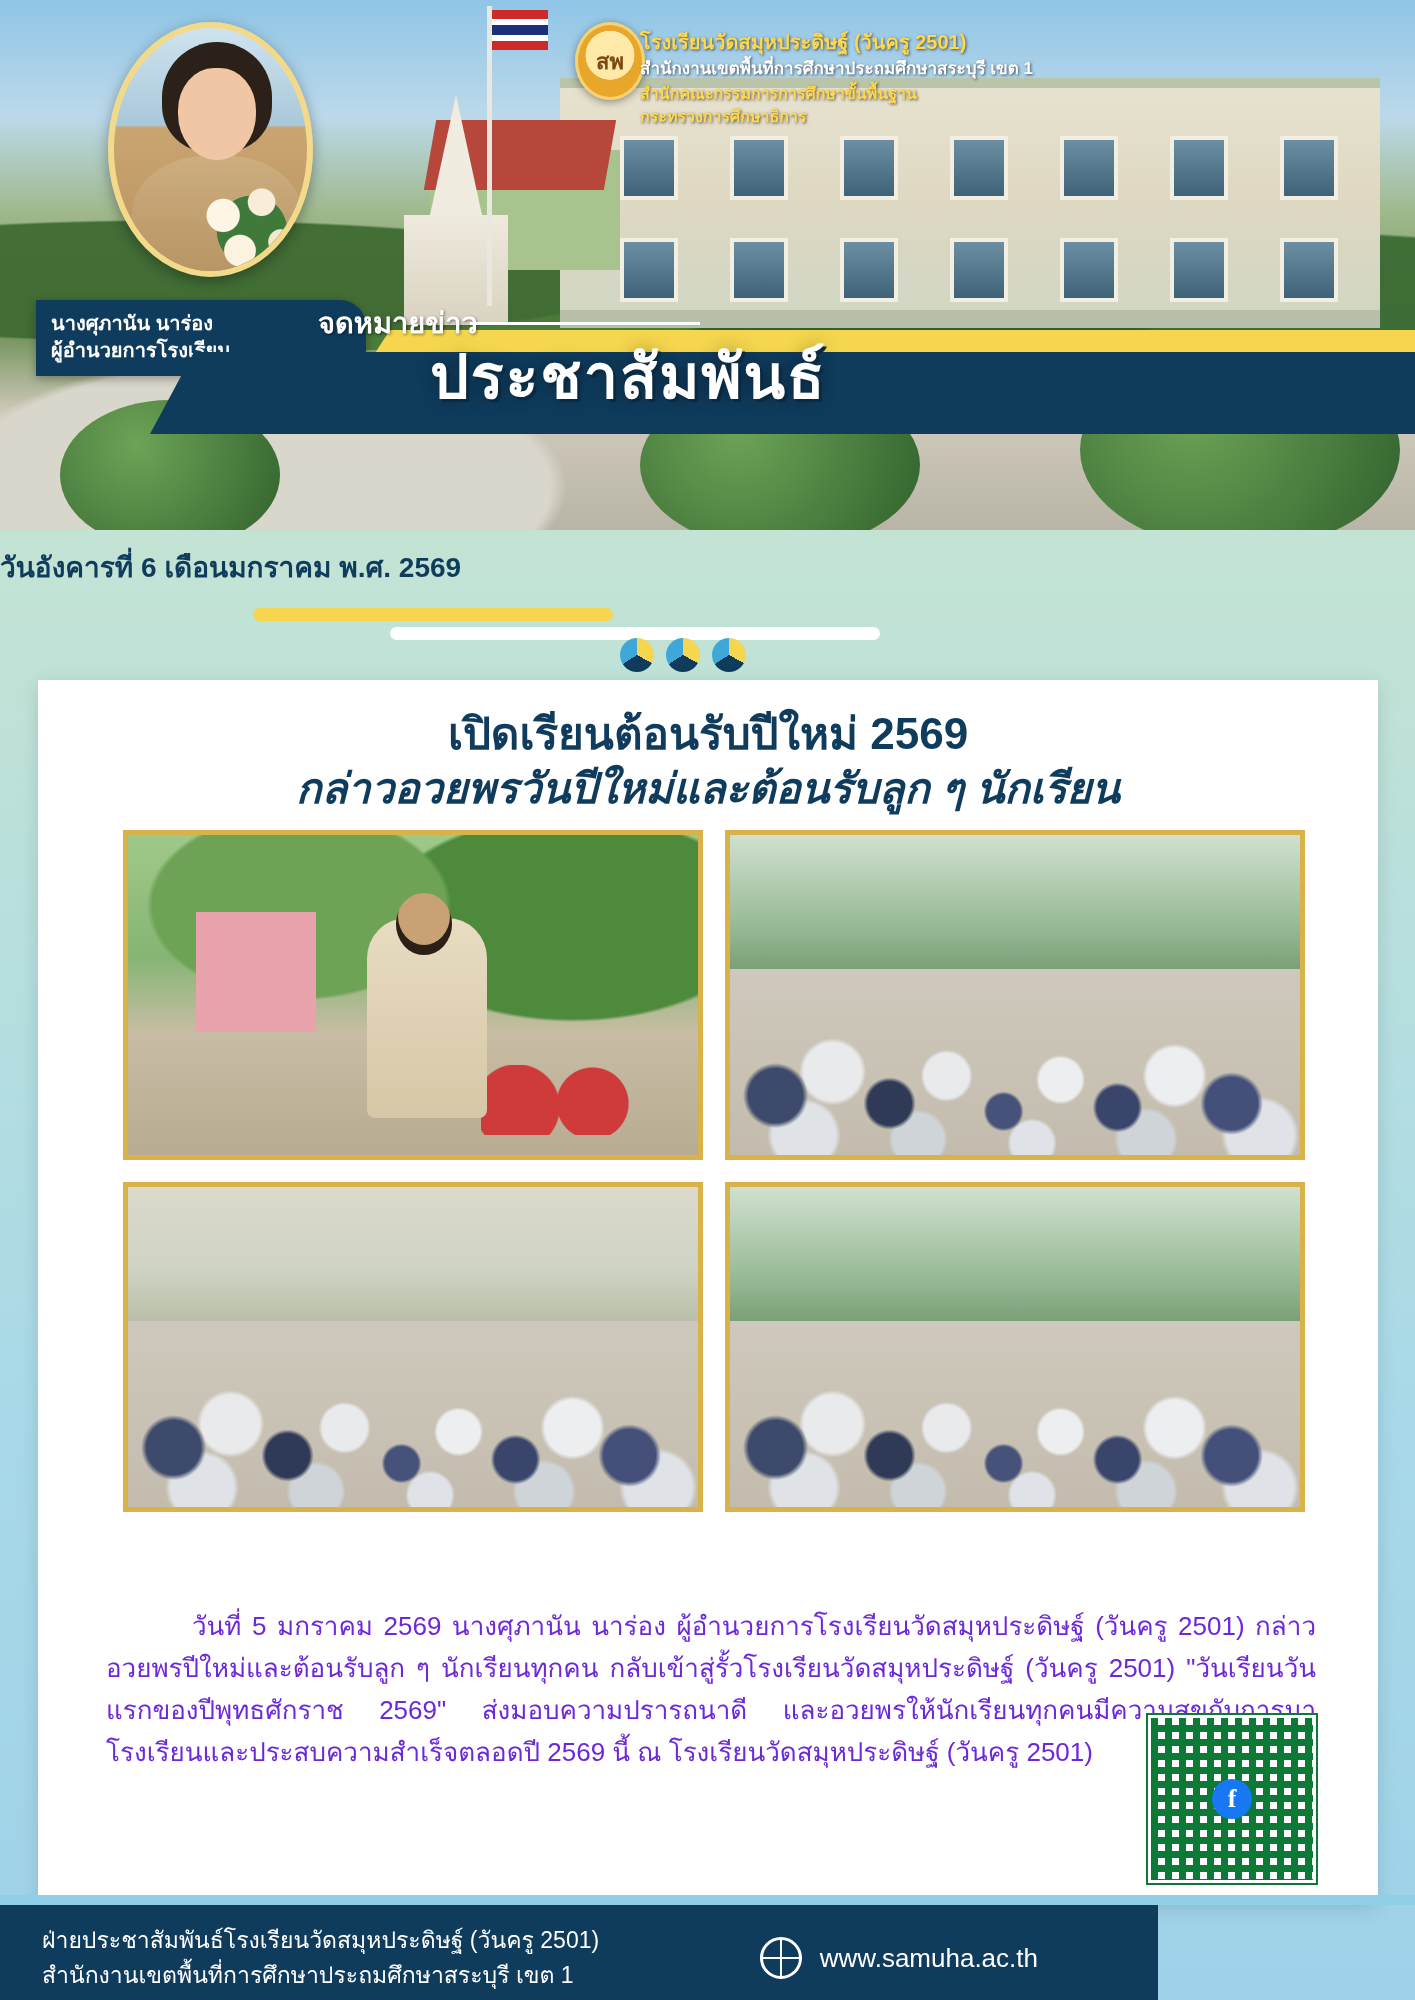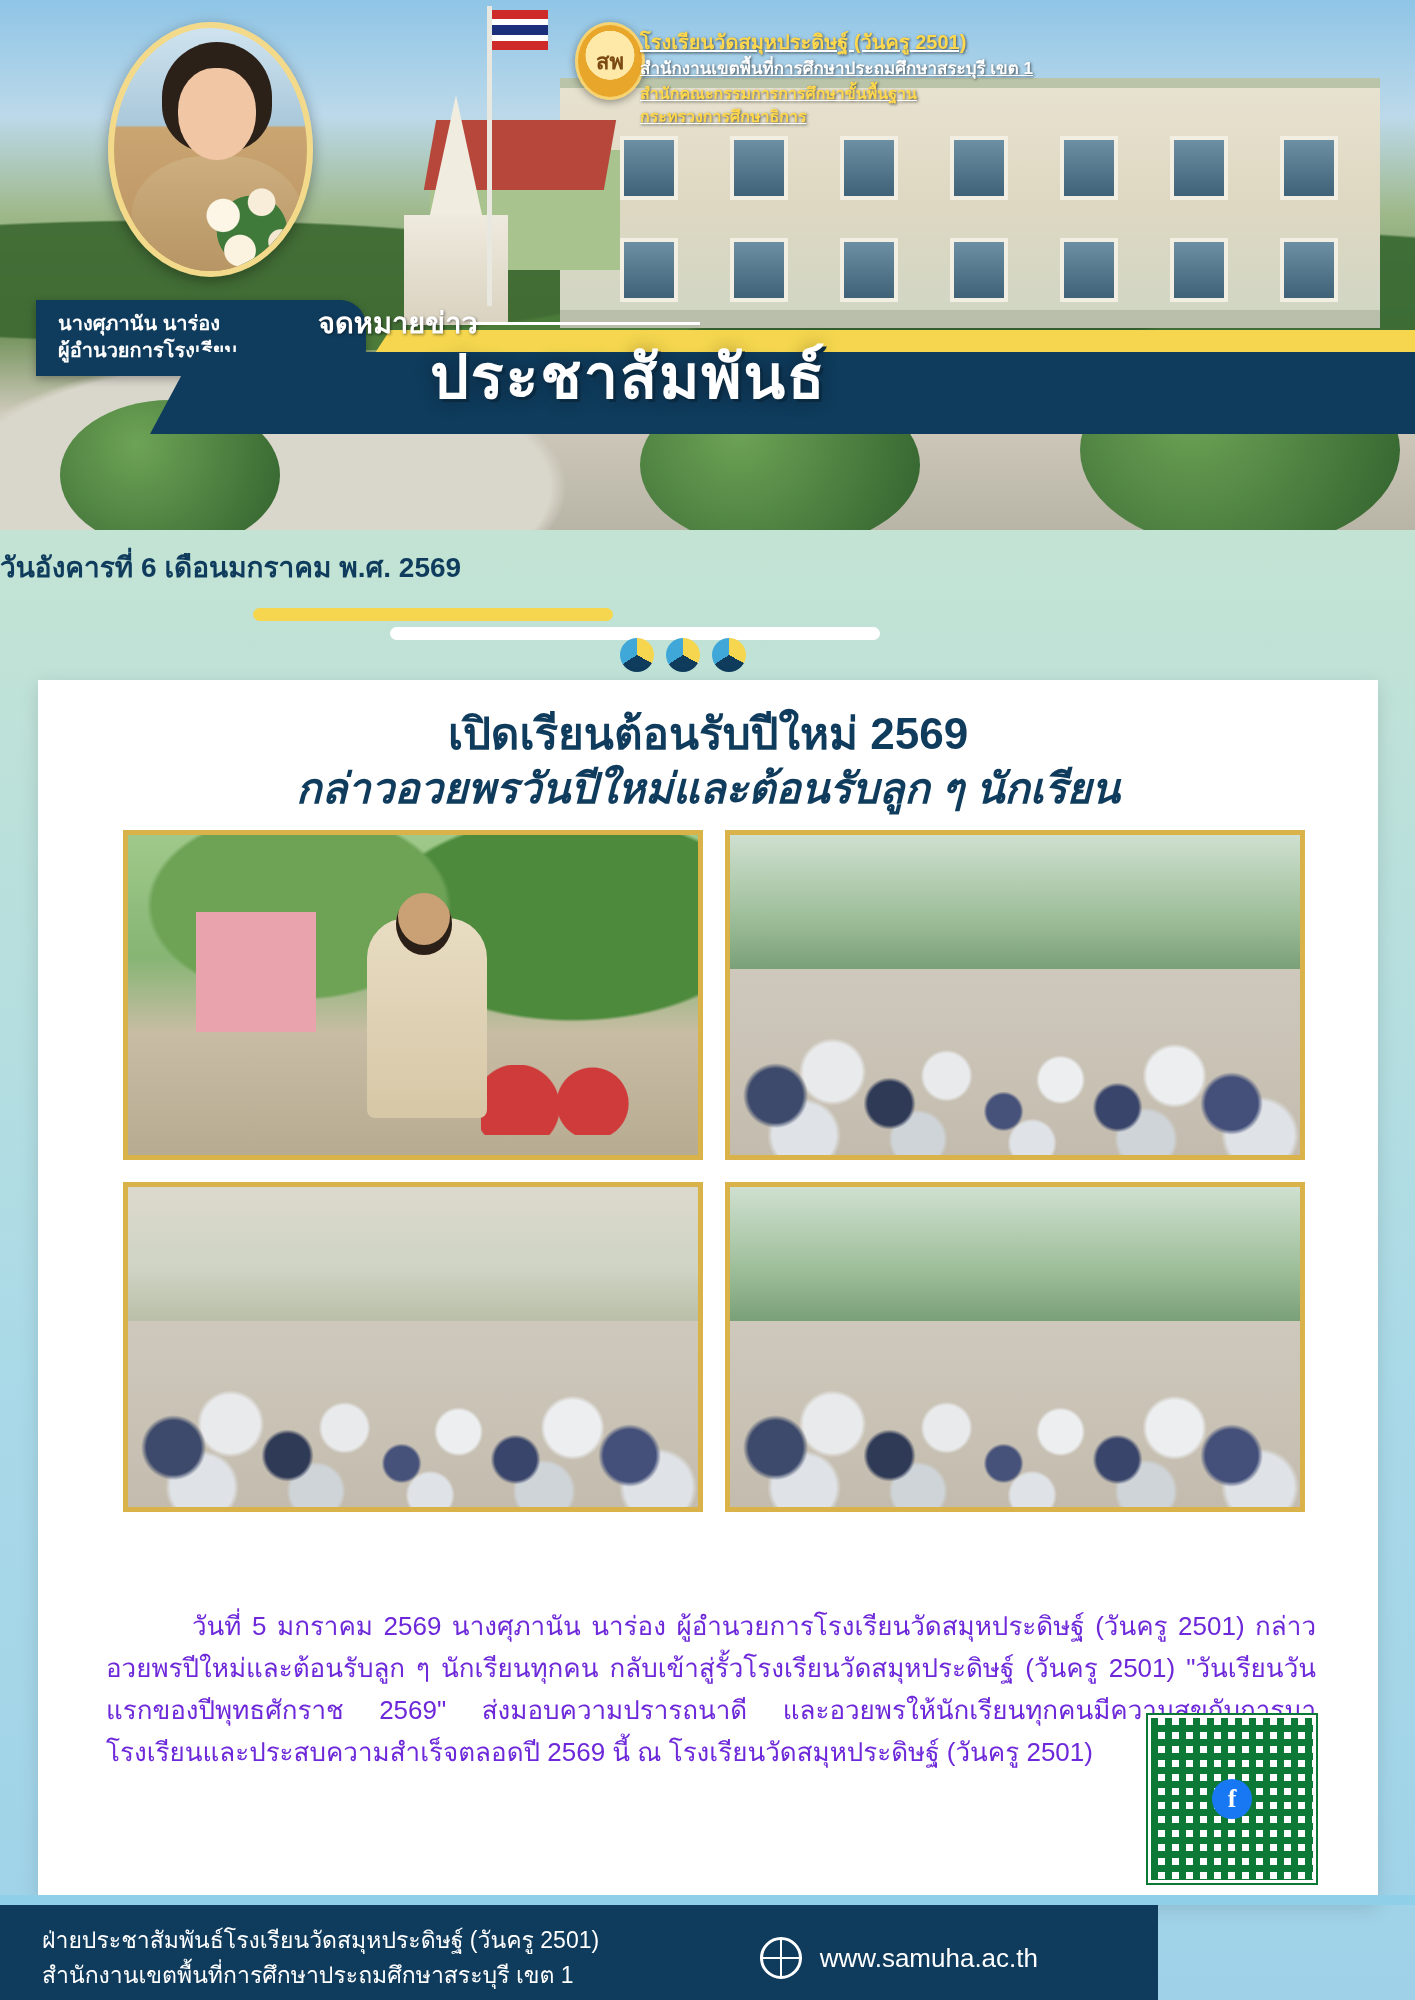--- a/index.html
+++ b/index.html
@@ -117,36 +117,35 @@
     position:absolute; left:78px; top:150px; width:120px; height:110px;
     background:
       radial-gradient(circle at 26% 34%, #fdf6e6 0 14%, transparent 15%),
       radial-gradient(circle at 58% 22%, #f7edd9 0 12%, transparent 13%),
       radial-gradient(circle at 40% 66%, #fbf2e0 0 15%, transparent 16%),
       radial-gradient(circle at 74% 58%, #f4e8d2 0 11%, transparent 12%),
       radial-gradient(circle at 50% 48%, #3f7a3b 0 42%, transparent 43%);
   }
   .name-plate {
     position:absolute; left:36px; top:300px;
-    width:330px; padding:10px 16px 12px 22px;
+    width:330px; padding:10px 16px 12px 15px;
     background:#0f3b5c;
     border-radius:0 26px 26px 0;
     color:#ffffff;
     line-height:1.35;
     font-size:20px;
     font-weight:bold;
     box-shadow:0 3px 10px rgba(0,0,0,.3);
   }
 
   
   .sch-id {
     position:absolute; left:640px; top:28px; width:620px;
     color:#ffffff; line-height:1.45;
     text-shadow: 1px 1px 3px rgba(0,0,0,.65);
-    text-decoration: underline;
   }
   .sch-id .l1 { font-size:20px; font-weight:bold; color:#ffd84d; }
   .sch-id .l2 { font-size:17px; font-weight:bold; color:#ffffff; }
   .sch-id .l3 { font-size:16px; font-weight:bold; color:#ffd84d; }
   .sch-id .l4 { font-size:16px; font-weight:bold; color:#ffd84d; }
 
   .emblem {
     position:absolute; left:575px; top:22px;
     width:70px; height:78px; border-radius:50%;
     background: radial-gradient(circle at 50% 42%, #ffe9a8 0 46%, #e8a62b 47% 100%);

